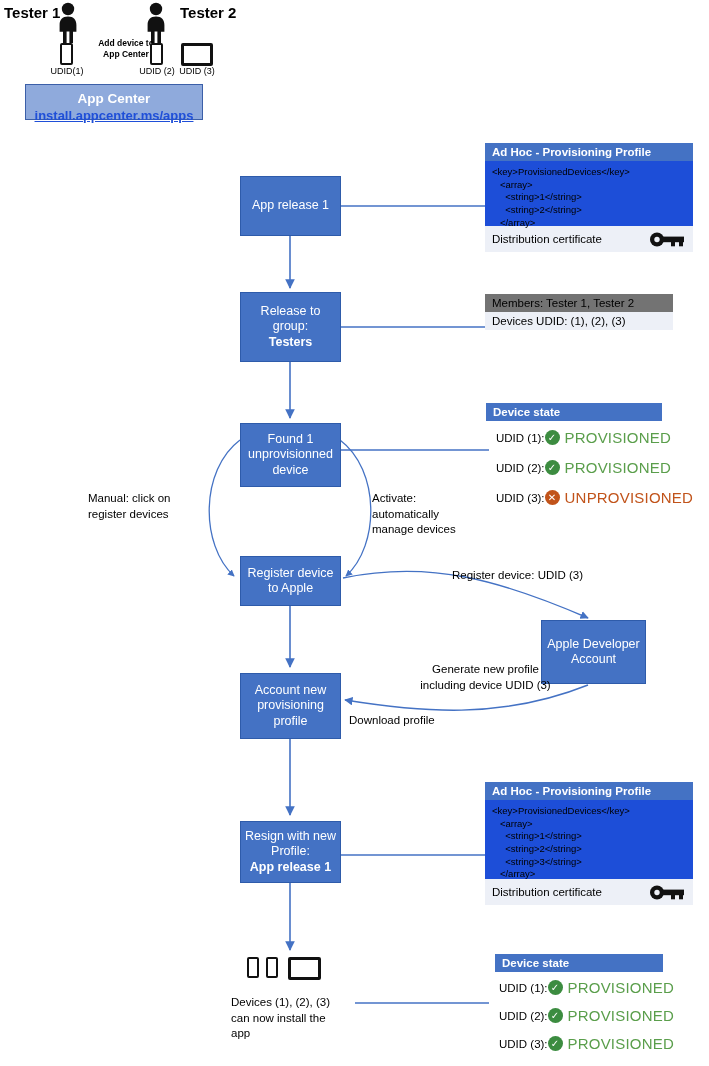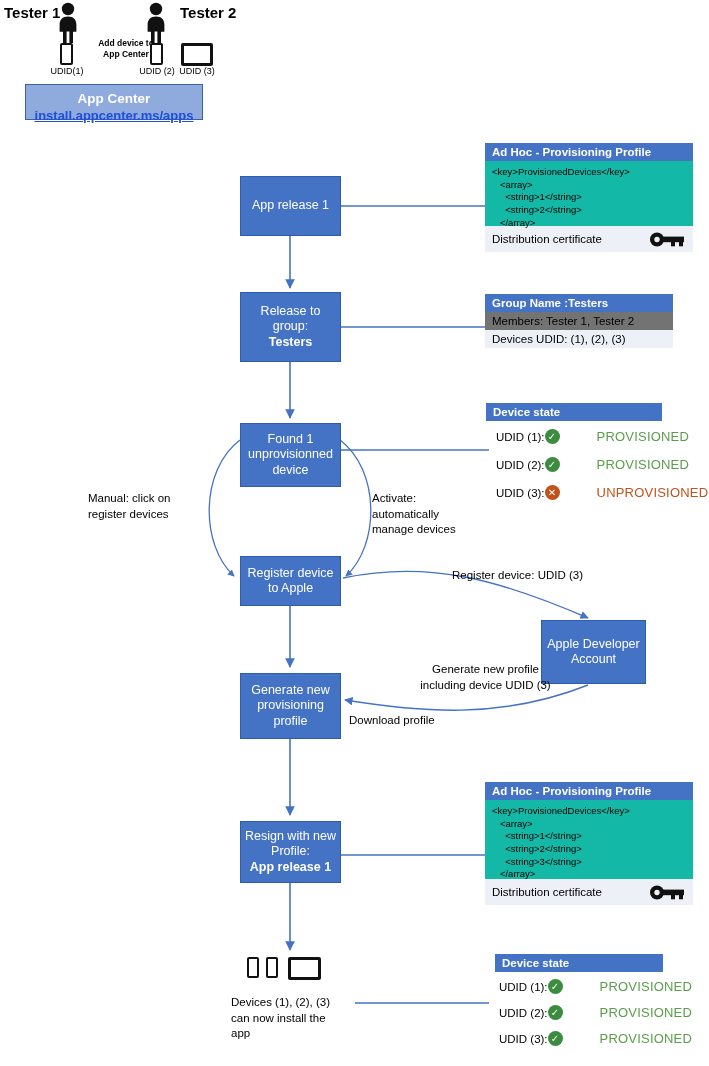--- a/index.html
+++ b/index.html
@@ -31,21 +31,21 @@
     text-align:center;font-size:12.5px;line-height:1.22;padding:2px;
   }
   .fbox b{font-weight:bold;}
 
   
   .panel{box-sizing:border-box;}
   .panel-hd{
     box-sizing:border-box;background:#4472C4;color:#ffffff;
     font-size:11.5px;font-weight:bold;padding:3px 7px;white-space:nowrap;
   }
-  .panel-body{box-sizing:border-box;background:#14b8a6;padding:5px 17px 4px 7px;}
+  .panel-body{box-sizing:border-box;background:#1d4ed8;padding:5px 17px 4px 7px;}
   .code{font-size:9.5px;line-height:1.33;white-space:pre;color:#000;}
   .cert-row{
     box-sizing:border-box;background:#EDF0F7;
     display:flex;align-items:center;justify-content:space-between;
     padding:2px 8px 2px 7px;font-size:11.5px;color:#000;
   }
 
   .grow{box-sizing:border-box;font-size:11.5px;color:#000;padding:3px 7px;white-space:nowrap;}
   .grow.a{background:#737373;}
   .grow.b{background:#EDF0F7;}
@@ -55,21 +55,21 @@
   .drow{display:flex;align-items:center;font-size:11.5px;color:#000;white-space:nowrap;}
   .drow .k{width:64px;}
   .badge{display:flex;align-items:center;gap:5px;}
   .dot{
     width:15px;height:15px;border-radius:50%;
     display:flex;align-items:center;justify-content:center;
     color:#fff;font-size:10px;font-weight:bold;line-height:1;flex:none;
   }
   .dot.ok{background:#3C8C40;}
   .dot.bad{background:#C1531A;}
-  .stxt{font-size:13px;letter-spacing:.2px;margin-left:32px;}
+  .stxt{font-size:15px;letter-spacing:.2px;}
   .stxt.ok{color:#5A9E4B;}
   .stxt.bad{color:#C1531A;}
 
   
   .note{font-size:11.5px;color:#000;line-height:1.35;}
 
   
   .phone{box-sizing:border-box;border:2px solid #111;border-radius:2px;background:#fff;}
   .tablet{box-sizing:border-box;border:3px solid #111;border-radius:2px;background:#fff;}
 </style>
@@ -152,21 +152,21 @@
   <span>unprovisionned</span>
   <span>device</span>
 </div>
 
 <div class="abs fbox" style="left:240px;top:556px;width:101px;height:50px;flex-direction:column;">
   <span>Register device</span>
   <span>to Apple</span>
 </div>
 
 <div class="abs fbox" style="left:240px;top:673px;width:101px;height:66px;flex-direction:column;">
-  <span>Generate new</span>
+  <span>Account new</span>
   <span>provisioning</span>
   <span>profile</span>
 </div>
 
 <div class="abs fbox" style="left:240px;top:821px;width:101px;height:62px;flex-direction:column;">
   <span>Resign with new</span>
   <span>Profile:</span>
   <b>App release 1</b>
 </div>
 
@@ -207,21 +207,20 @@
       <circle cx="8" cy="7.5" r="7" fill="#111"></circle>
       <circle cx="8" cy="7.5" r="2.7" fill="#EDF0F7"></circle>
       <rect x="13" y="4.6" width="22" height="5.6" fill="#111"></rect>
       <rect x="22" y="10" width="4" height="4.3" fill="#111"></rect>
       <rect x="30" y="10" width="4" height="4.3" fill="#111"></rect>
     </svg>
   </div>
 </div>
 
 <div class="abs panel" style="left:485px;top:294px;width:188px;">
-  <div class="panel-hd">Group Name :Testers</div>
   <div class="grow a">Members: Tester 1, Tester 2</div>
   <div class="grow b">Devices UDID: (1), (2), (3)</div>
 </div>
 
 <div class="abs dstate" style="left:486px;top:403px;width:176px;">
   <div class="panel-hd">Device state</div>
   <div style="padding:8px 0 0 10px;">
     <div class="drow" style="margin-bottom:13px;">
       <span class="k">UDID (1):</span>
       <span class="badge">

